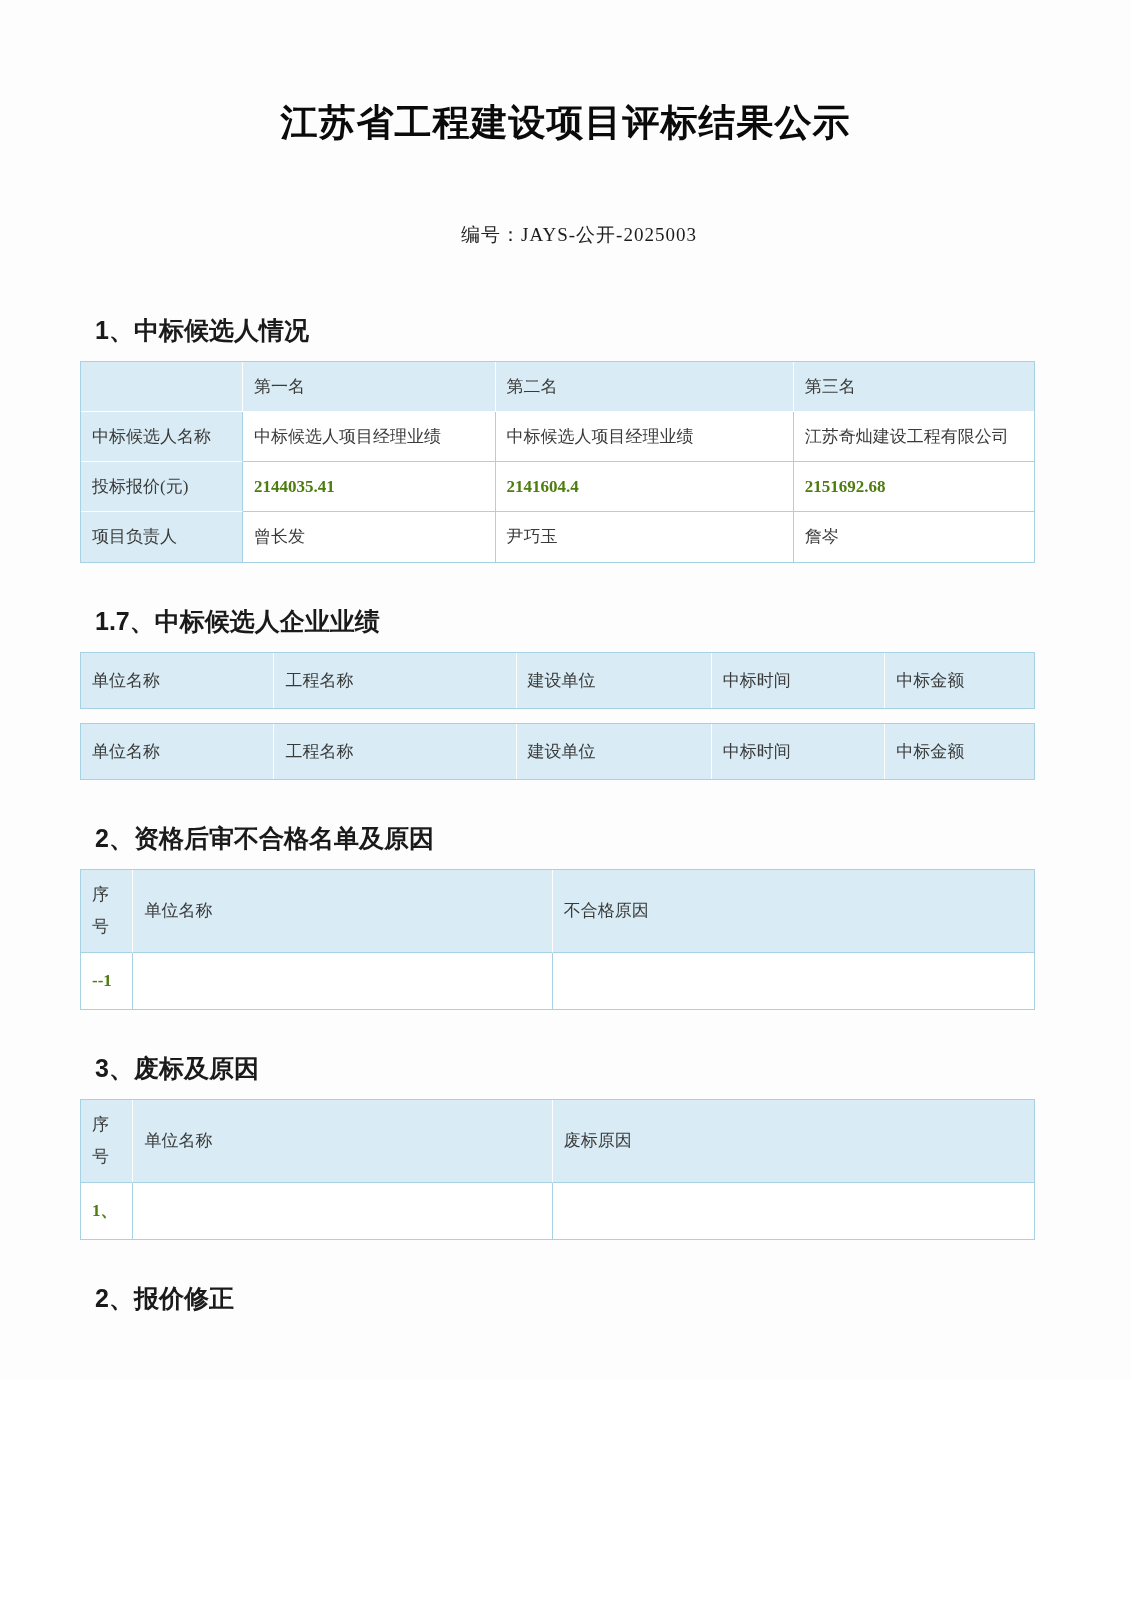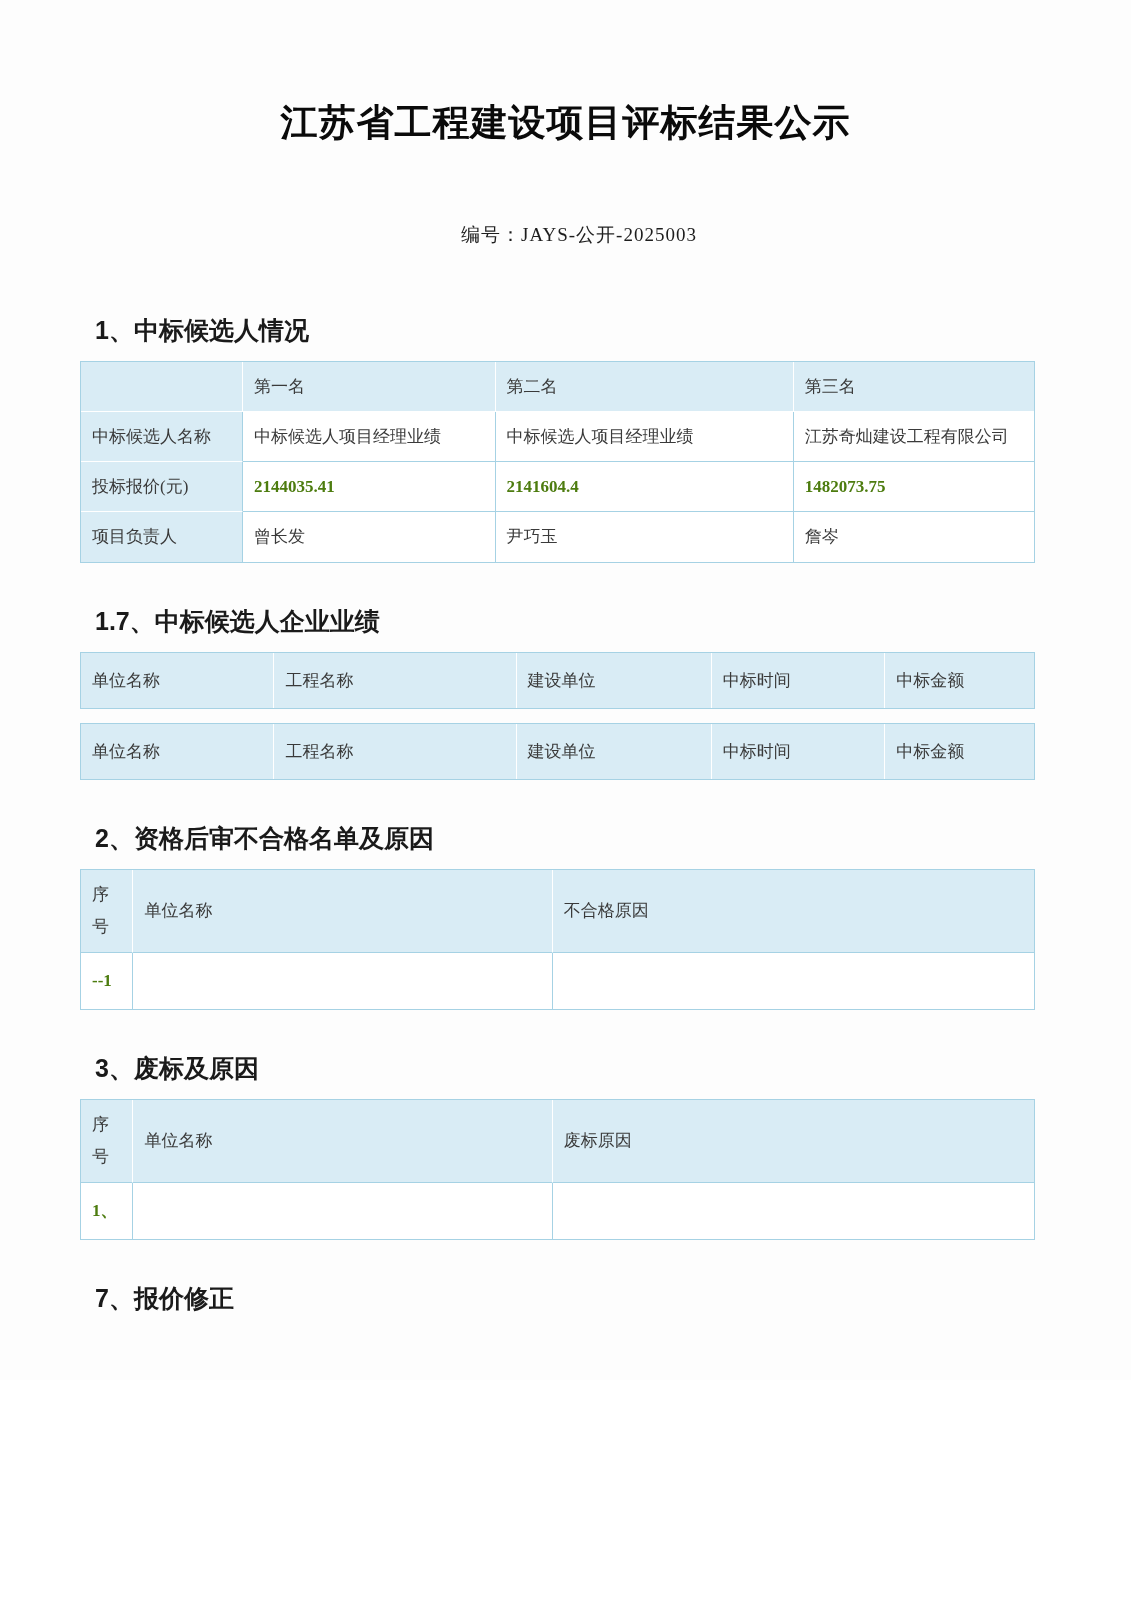--- a/index.html
+++ b/index.html
@@ -89,21 +89,21 @@
     <tr>
       <td class="hd wb">中标候选人名称</td>
       <td>中标候选人项目经理业绩</td>
       <td>中标候选人项目经理业绩</td>
       <td>江苏奇灿建设工程有限公司</td>
     </tr>
     <tr>
       <td class="hd wb">投标报价(元)</td>
       <td class="num">2144035.41</td>
       <td class="num">2141604.4</td>
-      <td class="num">1482073.75</td>
+      <td class="num">2151692.68</td>
     </tr>
     <tr>
       <td class="hd">项目负责人</td>
       <td>曾长发</td>
       <td>尹巧玉</td>
       <td>詹岑</td>
     </tr>
   </tbody>
     </table>
 
@@ -185,15 +185,15 @@
       <td class="hd">废标原因</td>
     </tr>
     <tr class="data">
       <td class="num">1、</td>
       <td></td>
       <td></td>
     </tr>
   </tbody>
     </table>
 
-  <div class="sec-heading">7、报价修正</div>
+  <div class="sec-heading">2、报价修正</div>
 
 </div>
 
 </body></html>

